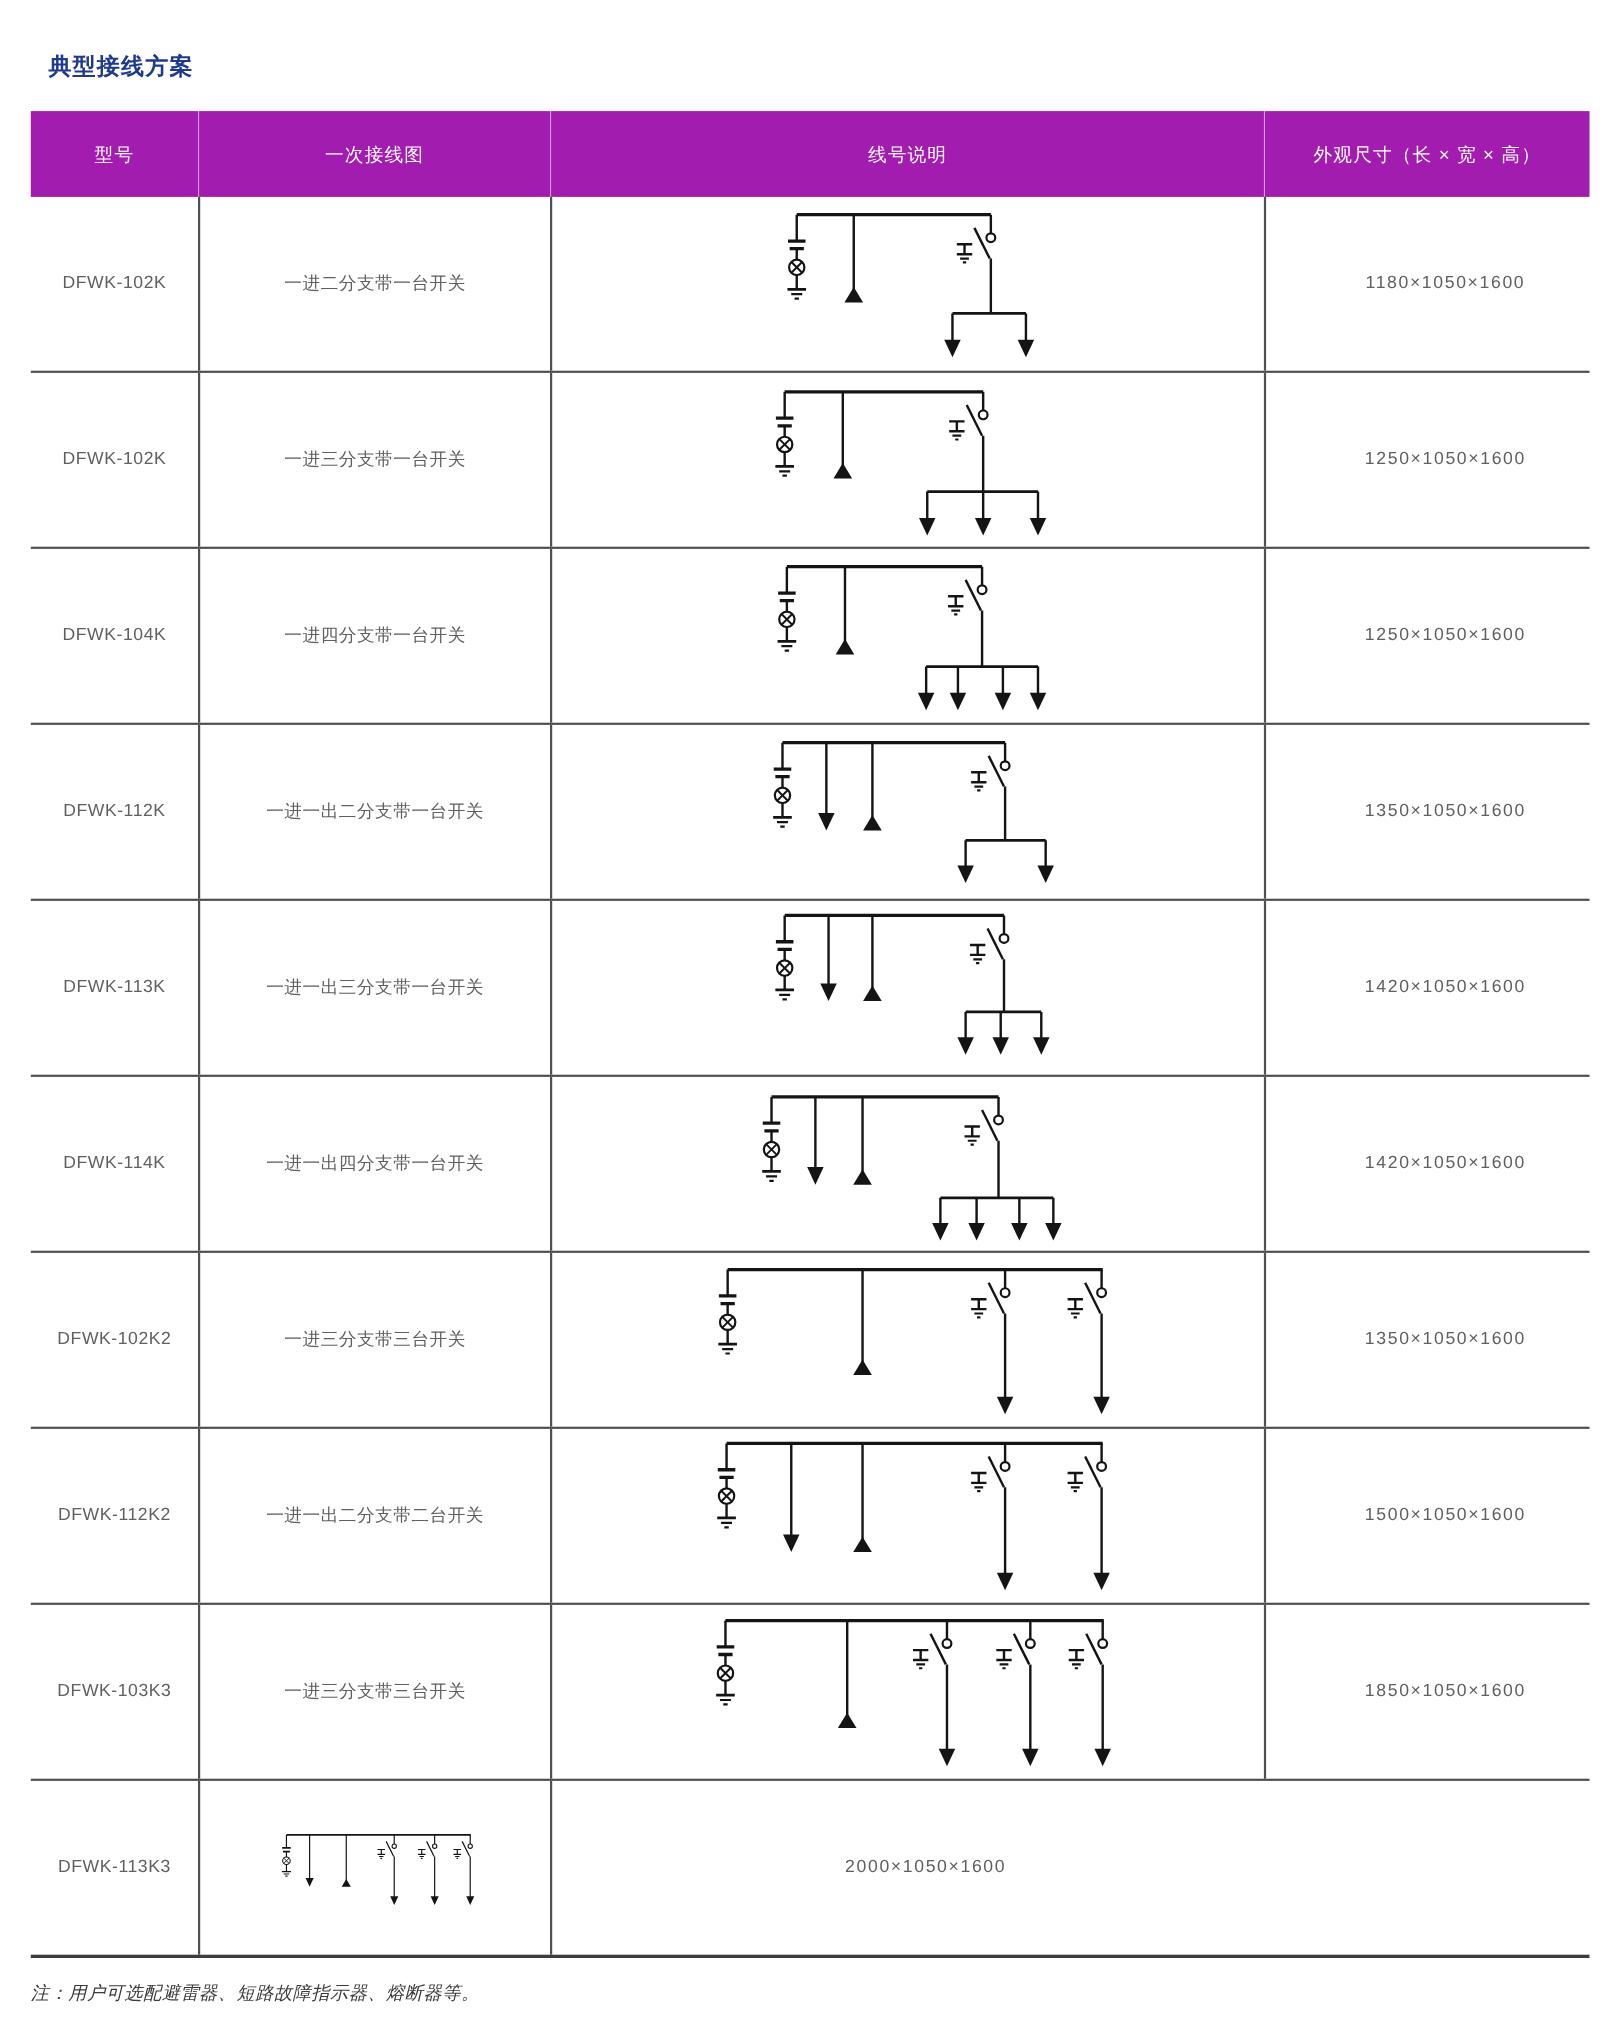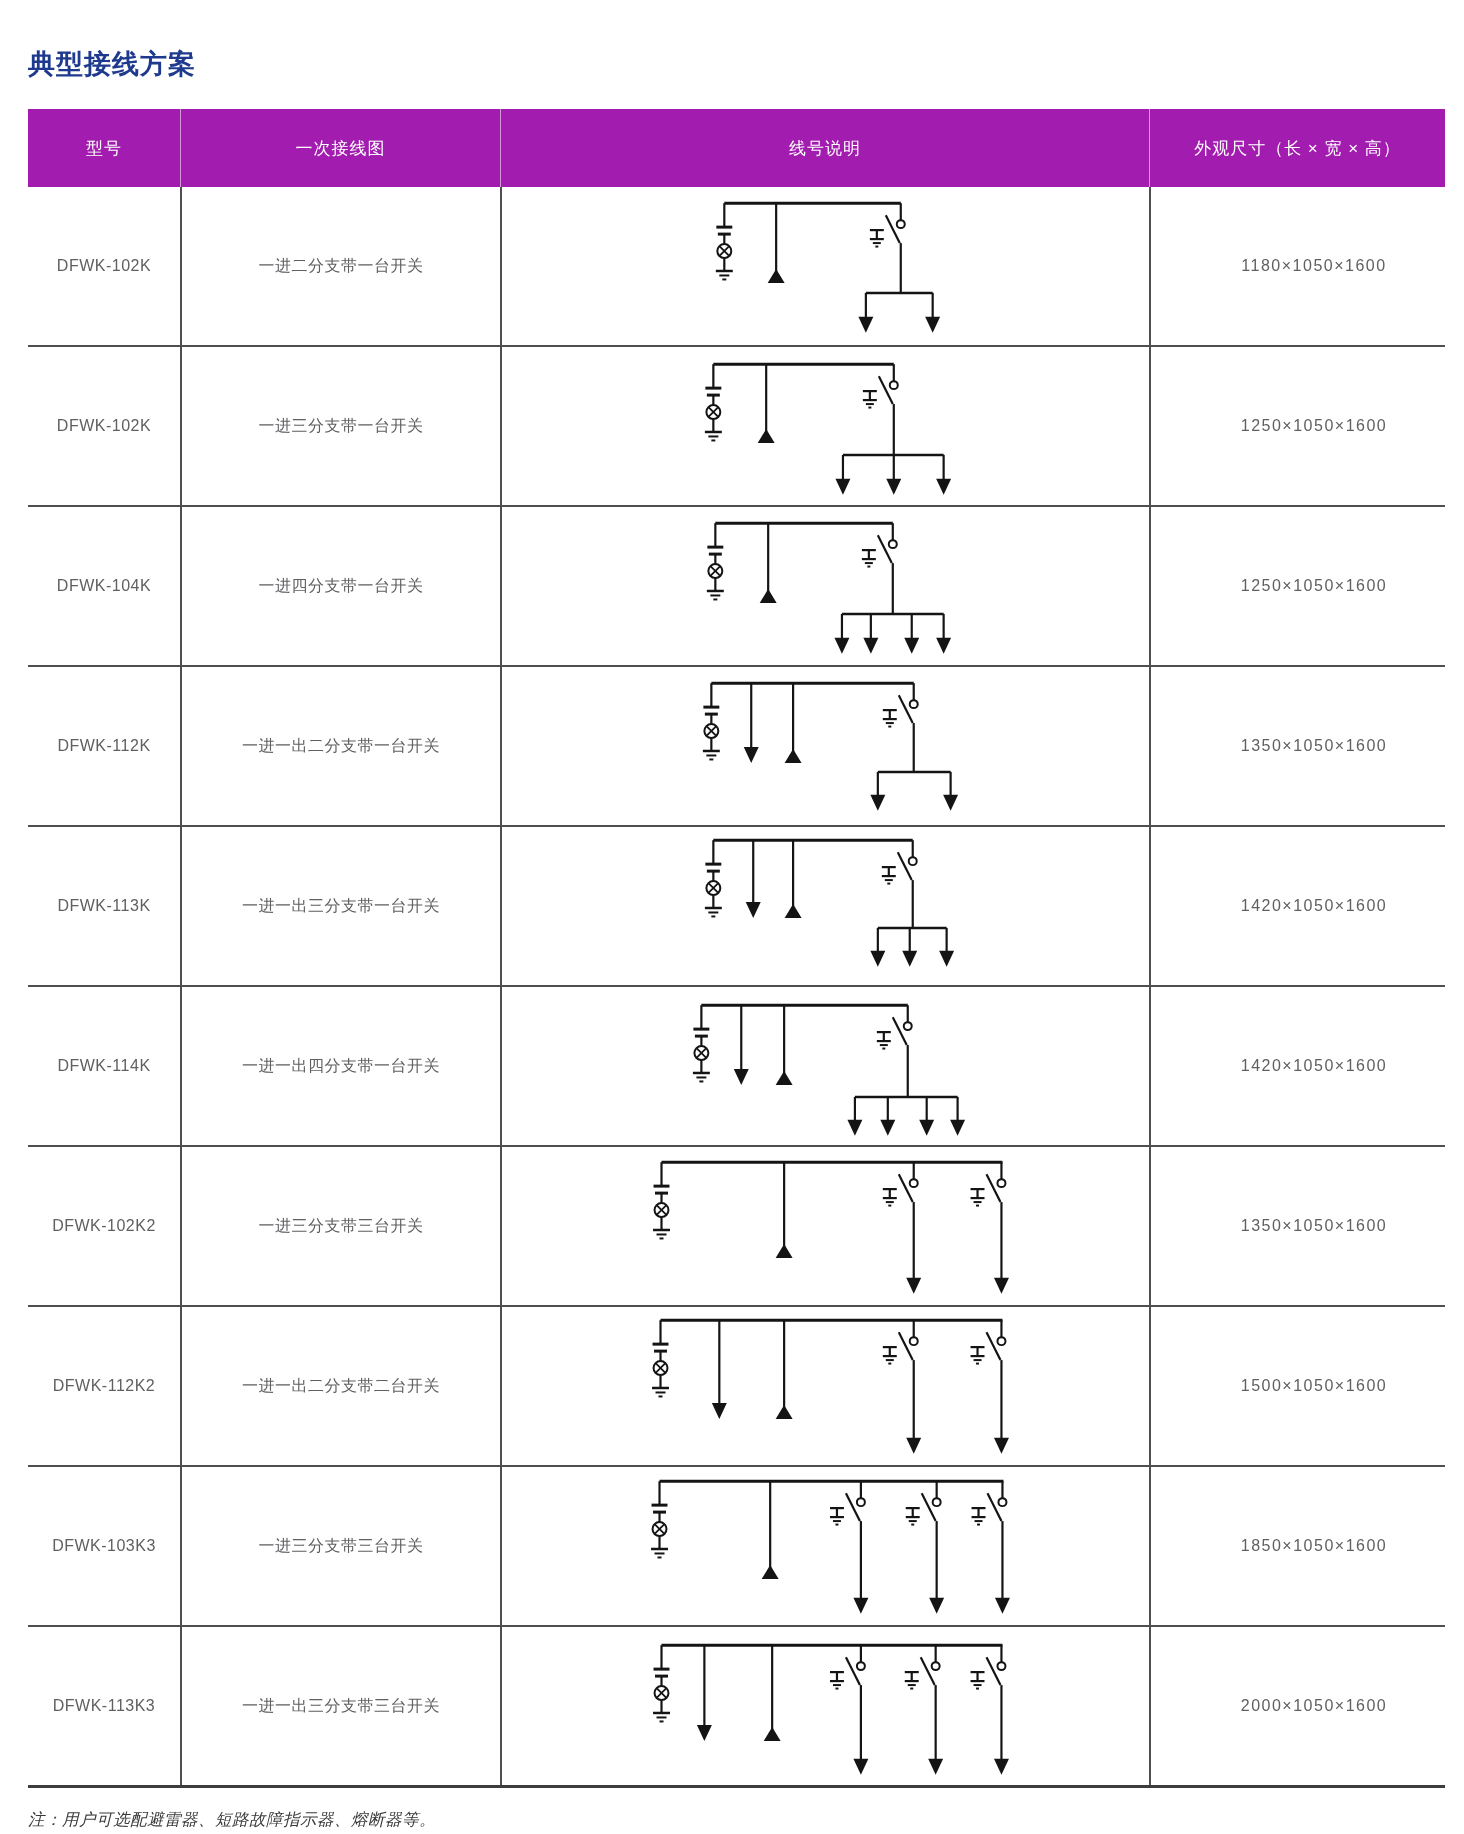--- a/index.html
+++ b/index.html
@@ -1,17 +1,17 @@
 <!DOCTYPE html>
 <html><head>
 <meta charset="utf-8">
 <style>
   html,body{margin:0;padding:0;background:#ffffff;}
   body{width:1464px;height:1834px;overflow:hidden;font-family:"Liberation Sans","DejaVu Sans",sans-serif;position:relative;}
-  .page-title{margin:46px 0 0 28px;font-size:27px;font-weight:bold;letter-spacing:1px;color:#1e3a8e;}
+  .page-title{margin:46px 0 0 44px;font-size:21px;font-weight:bold;letter-spacing:1px;color:#1e3a8e;}
   .tbl{margin:27px 0 0 28px;width:1417px;}
   .thead{display:grid;grid-template-columns:152px 320px 649px 296px;height:78px;background:#a21caf;}
   .thead .hcell{display:flex;align-items:center;justify-content:center;color:#ffffff;font-size:17px;letter-spacing:1px;}
   .thead .hcell + .hcell{border-left:1.5px solid rgba(255,255,255,0.55);}
   .tbody .trow{display:grid;grid-template-columns:152px 320px 649px 296px;height:158px;border-bottom:2px solid #4f4f4f;}
   .tbody .trow.last{border-bottom:3px solid #3d3d3d;}
   .tcell{display:flex;align-items:center;justify-content:center;color:#5f6062;font-size:16px;letter-spacing:0.5px;}
   .tcell + .tcell{border-left:2px solid #4f4f4f;}
   .size-cell{letter-spacing:1.5px;padding-left:32px;}
   .diagram-cell{padding:0;position:relative;}
@@ -407,21 +407,20 @@
             <line x1="474" y1="53" x2="482" y2="53" stroke="#141414" stroke-width="2"></line>
             <line x1="476.5" y1="56.5" x2="479.5" y2="56.5" stroke="#141414" stroke-width="2"></line>
             <line x1="502" y1="53" x2="502" y2="131" stroke="#141414" stroke-width="2.2"></line>
             <polygon points="494.5,130 509.5,130 502,146" fill="#141414"></polygon>
           </svg>
         </div>
         <div class="tcell size-cell">1850×1050×1600</div>
       </div>
       <div class="trow last">
         <div class="tcell">DFWK-113K3</div>
-        <div class="tcell">一进一出三分支带三台开关</div>
         <div class="tcell diagram-cell">
           <svg viewBox="0 0 649 156" xmlns="http://www.w3.org/2000/svg">
             <line x1="160" y1="17" x2="502" y2="17" stroke="#141414" stroke-width="3"></line>
             <line x1="160" y1="17" x2="160" y2="41" stroke="#141414" stroke-width="2.2"></line>
             <line x1="152" y1="41" x2="168" y2="41" stroke="#141414" stroke-width="3"></line>
             <line x1="153.5" y1="48" x2="166.5" y2="48" stroke="#141414" stroke-width="3"></line>
             <line x1="160" y1="48" x2="160" y2="58" stroke="#141414" stroke-width="2.2"></line>
             <circle cx="160" cy="65" r="7" fill="none" stroke="#141414" stroke-width="2"></circle>
             <line x1="155.1" y1="60.1" x2="164.9" y2="69.9" stroke="#141414" stroke-width="1.8"></line>
             <line x1="155.1" y1="69.9" x2="164.9" y2="60.1" stroke="#141414" stroke-width="1.8"></line>

